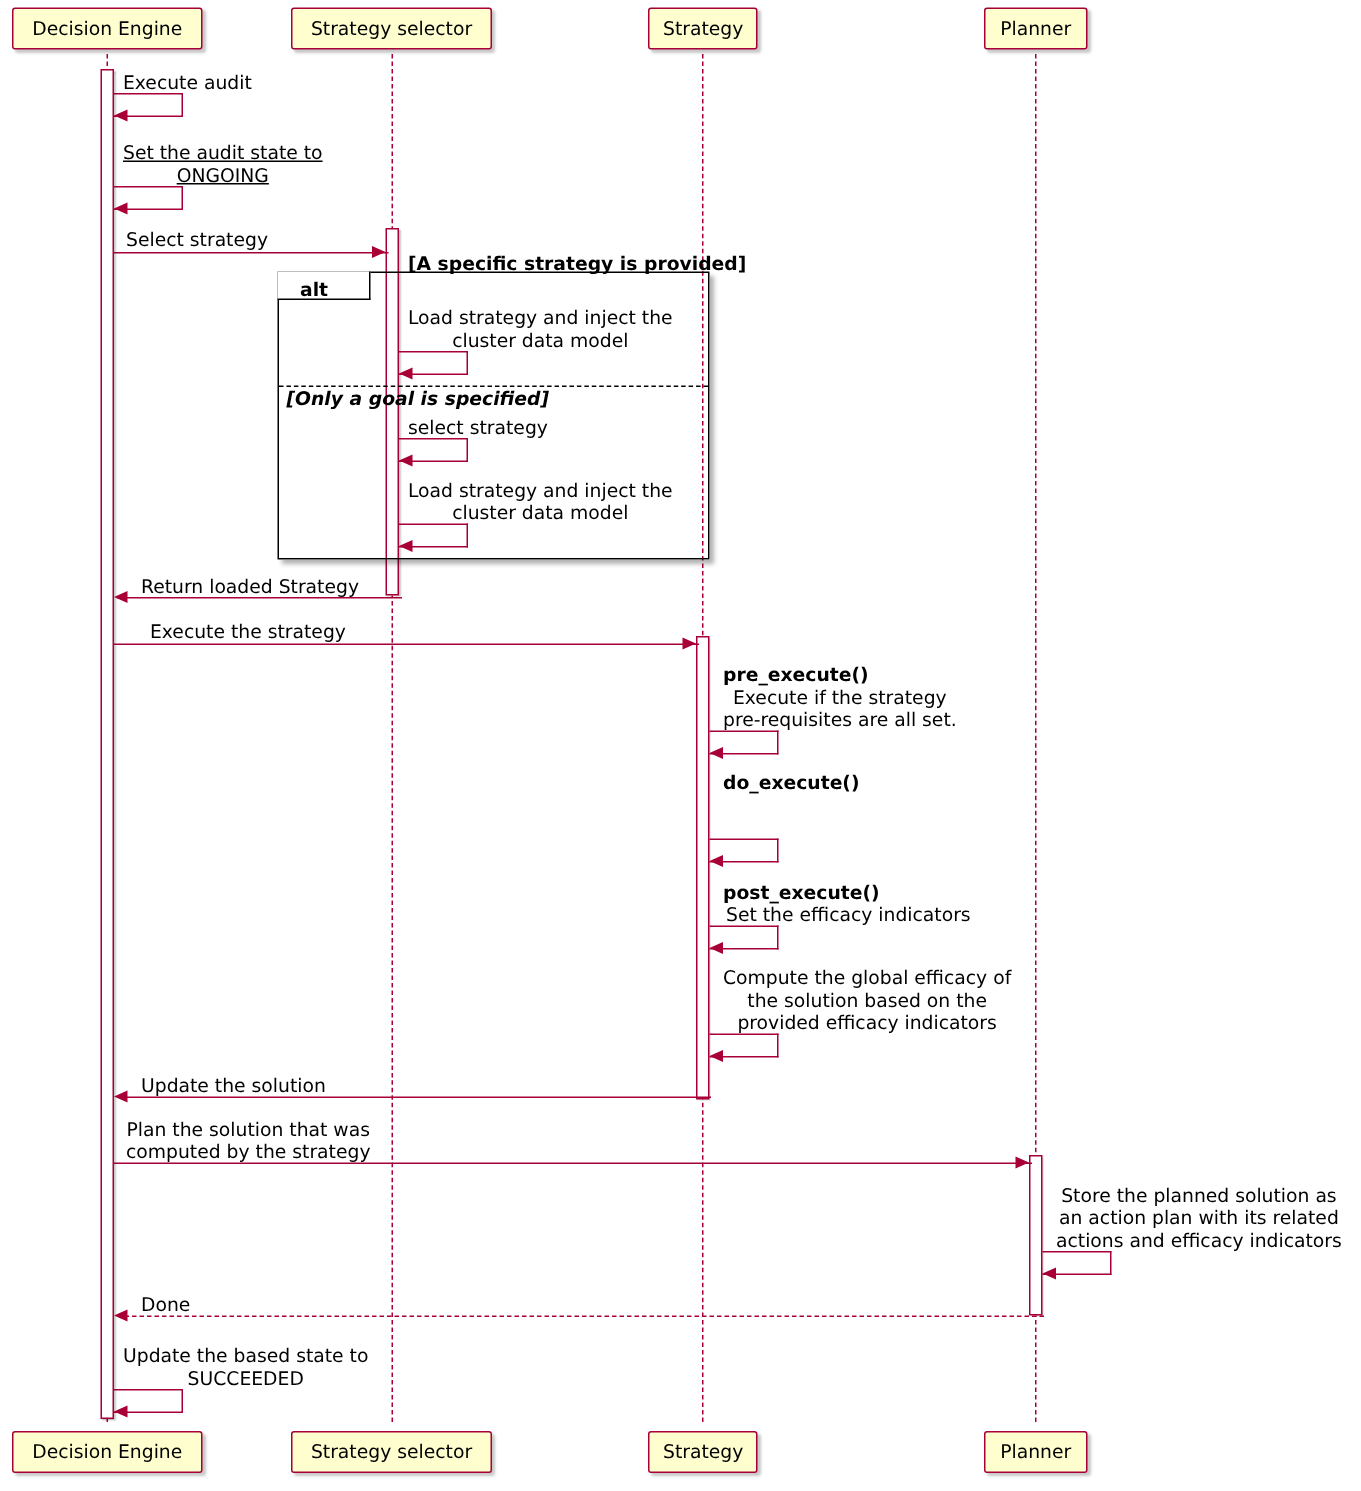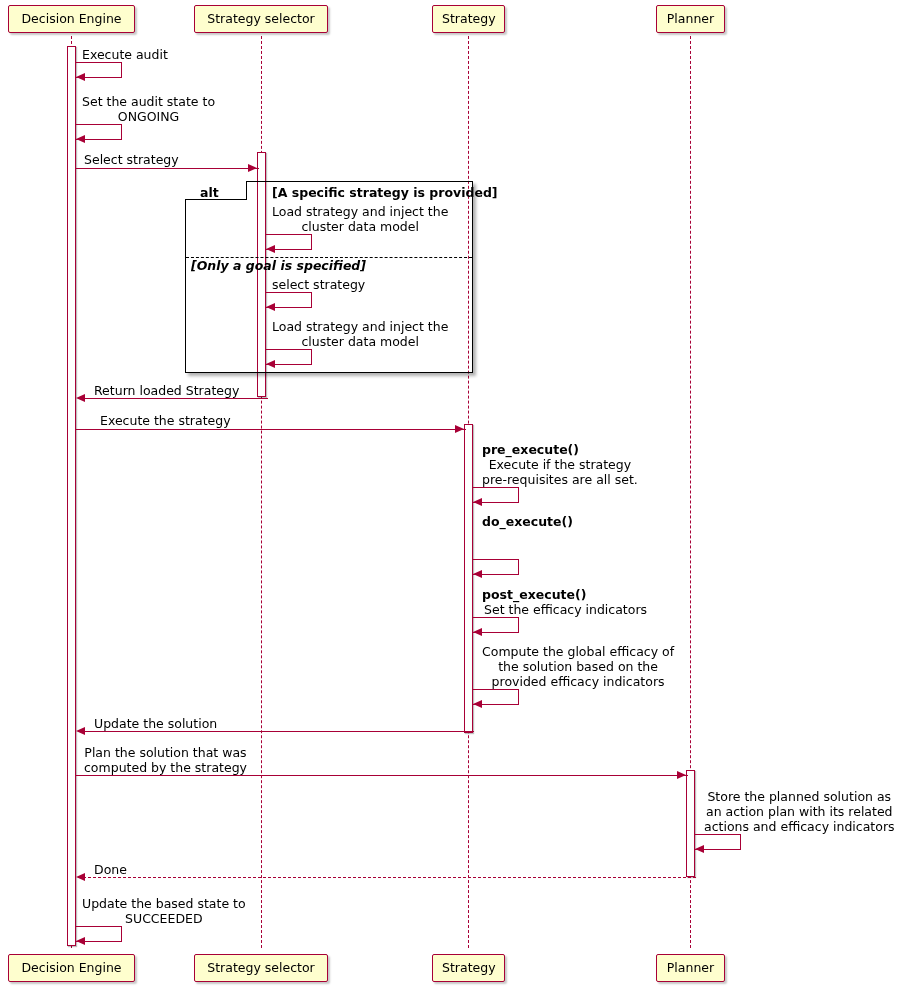--- a/index.html
+++ b/index.html
@@ -179,37 +179,37 @@
   <div class="activation" style="left:686px; top:770px; height:107px;"></div>
 
   <div class="msg-label" style="left:82px; top:47px;">Execute audit</div>
   <div class="self-msg" style="left:76px; top:62px; width:46px; height:16px;">
     <div class="seg-top" style="width:46px;"></div>
     <div class="seg-right" style="left:45px; height:16px;"></div>
     <div class="seg-bottom" style="top:15px; width:46px;"></div>
   </div>
   <div class="arrow-head left" style="left:76px; top:73px;"></div>
 
-  <div class="msg-label" style="left:82px; top:94px;"><span>Set the audit state to
+  <div class="msg-label" style="left:82px; top:94px;text-decoration:underline;"><span>Set the audit state to
 ONGOING</span></div>
   <div class="self-msg" style="left:76px; top:124px; width:46px; height:16px;">
     <div class="seg-top" style="width:46px;"></div>
     <div class="seg-right" style="left:45px; height:16px;"></div>
     <div class="seg-bottom" style="top:15px; width:46px;"></div>
   </div>
   <div class="arrow-head left" style="left:76px; top:135px;"></div>
 
   <div class="msg-label" style="left:84px; top:152px;">Select strategy</div>
   <div class="arrow-line" style="left:76px; top:168px; width:183px;"></div>
   <div class="arrow-head right" style="left:248px; top:164px;"></div>
 
   <div class="alt-box" style="left:185px; top:181px; width:288px; height:192px;"></div>
   <div class="alt-tab" style="left:185px; top:181px; width:62px; height:19px;"></div>
   <div class="alt-tab-label" style="left:200px; top:185px;">alt</div>
-  <div class="alt-cond" style="left:272px; top:185px;">[A specific strategy is provided]</div>
+  <div class="alt-cond" style="left:272px; top:168px;">[A specific strategy is provided]</div>
   <div class="alt-divider" style="left:186px; top:257px; width:286px;"></div>
   <div class="alt-cond" style="left:191px; top:258px;font-style:italic;">[Only a goal is specified]</div>
 
   <div class="msg-label" style="left:272px; top:204px;"><span>Load strategy and inject the
 cluster data model</span></div>
   <div class="self-msg" style="left:266px; top:234px; width:46px; height:16px;">
     <div class="seg-top" style="width:46px;"></div>
     <div class="seg-right" style="left:45px; height:16px;"></div>
     <div class="seg-bottom" style="top:15px; width:46px;"></div>
   </div>

